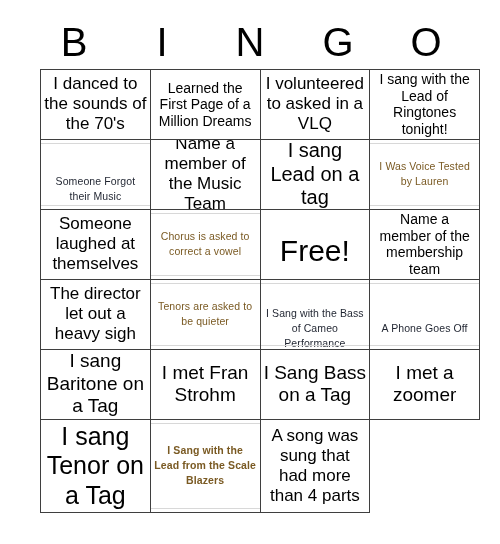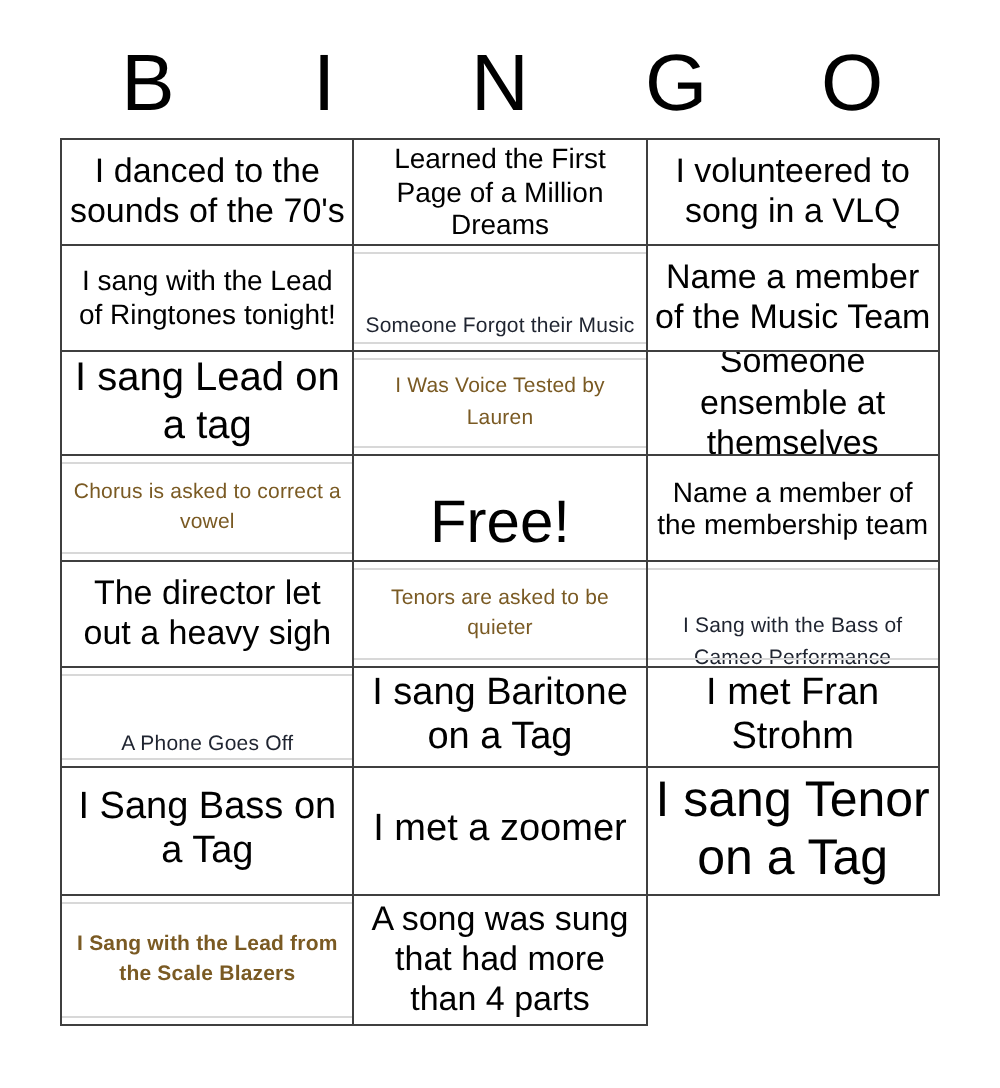--- a/index.html
+++ b/index.html
@@ -39,27 +39,27 @@
     font-size: 40px;
     font-weight: 400;
     line-height: 1;
     color: #000000;
     letter-spacing: 0;
   }
 
   
   #grid {
     position: absolute;
-    left: 30px;
+    left: 40px;
     top: 69px;
     width: 440px;
     height: 444px;
     box-sizing: border-box;
     display: grid;
-    grid-template-columns: repeat(3, 1fr);
+    grid-template-columns: repeat(4, 1fr);
     grid-template-rows: repeat(5, 1fr);
     border-top: 1px solid #3f3f3f;
     border-left: 1px solid #3f3f3f;
     background: #ffffff;
   }
 
   .cell {
     position: relative;
     box-sizing: border-box;
     border-right: 1px solid #3f3f3f;
@@ -160,41 +160,41 @@
 
   <div id="grid">
 
     <div class="cell style-lg">
         <span class="cell-text">I danced to the sounds of the 70's</span>
       </div>
     <div class="cell style-md">
         <span class="cell-text">Learned the First Page of a Million Dreams</span>
       </div>
     <div class="cell style-lg">
-        <span class="cell-text">I volunteered to song in a VLQ</span>
+        <span class="cell-text">I volunteered to asked in a VLQ</span>
       </div>
     <div class="cell style-md">
         <span class="cell-text">I sang with the Lead of Ringtones tonight!</span>
       </div>
 
     <div class="cell style-sm-navy inner-rule">
         <span class="cell-text">Someone Forgot their Music</span>
       </div>
     <div class="cell style-lg">
         <span class="cell-text">Name a member of the Music Team</span>
       </div>
     <div class="cell style-lg">
         <span class="cell-text" style="font-size: 20px;">I sang Lead on a tag</span>
       </div>
     <div class="cell style-sm-brown inner-rule">
         <span class="cell-text">I Was Voice Tested by Lauren</span>
       </div>
 
     <div class="cell style-lg">
-        <span class="cell-text">Someone ensemble at themselves</span>
+        <span class="cell-text">Someone laughed at themselves</span>
       </div>
     <div class="cell style-sm-brown inner-rule">
         <span class="cell-text">Chorus is asked to correct a vowel</span>
       </div>
     <div class="cell style-free">
         <span class="cell-text">Free!</span>
       </div>
     <div class="cell style-md">
         <span class="cell-text">Name a member of the membership team</span>
       </div>

